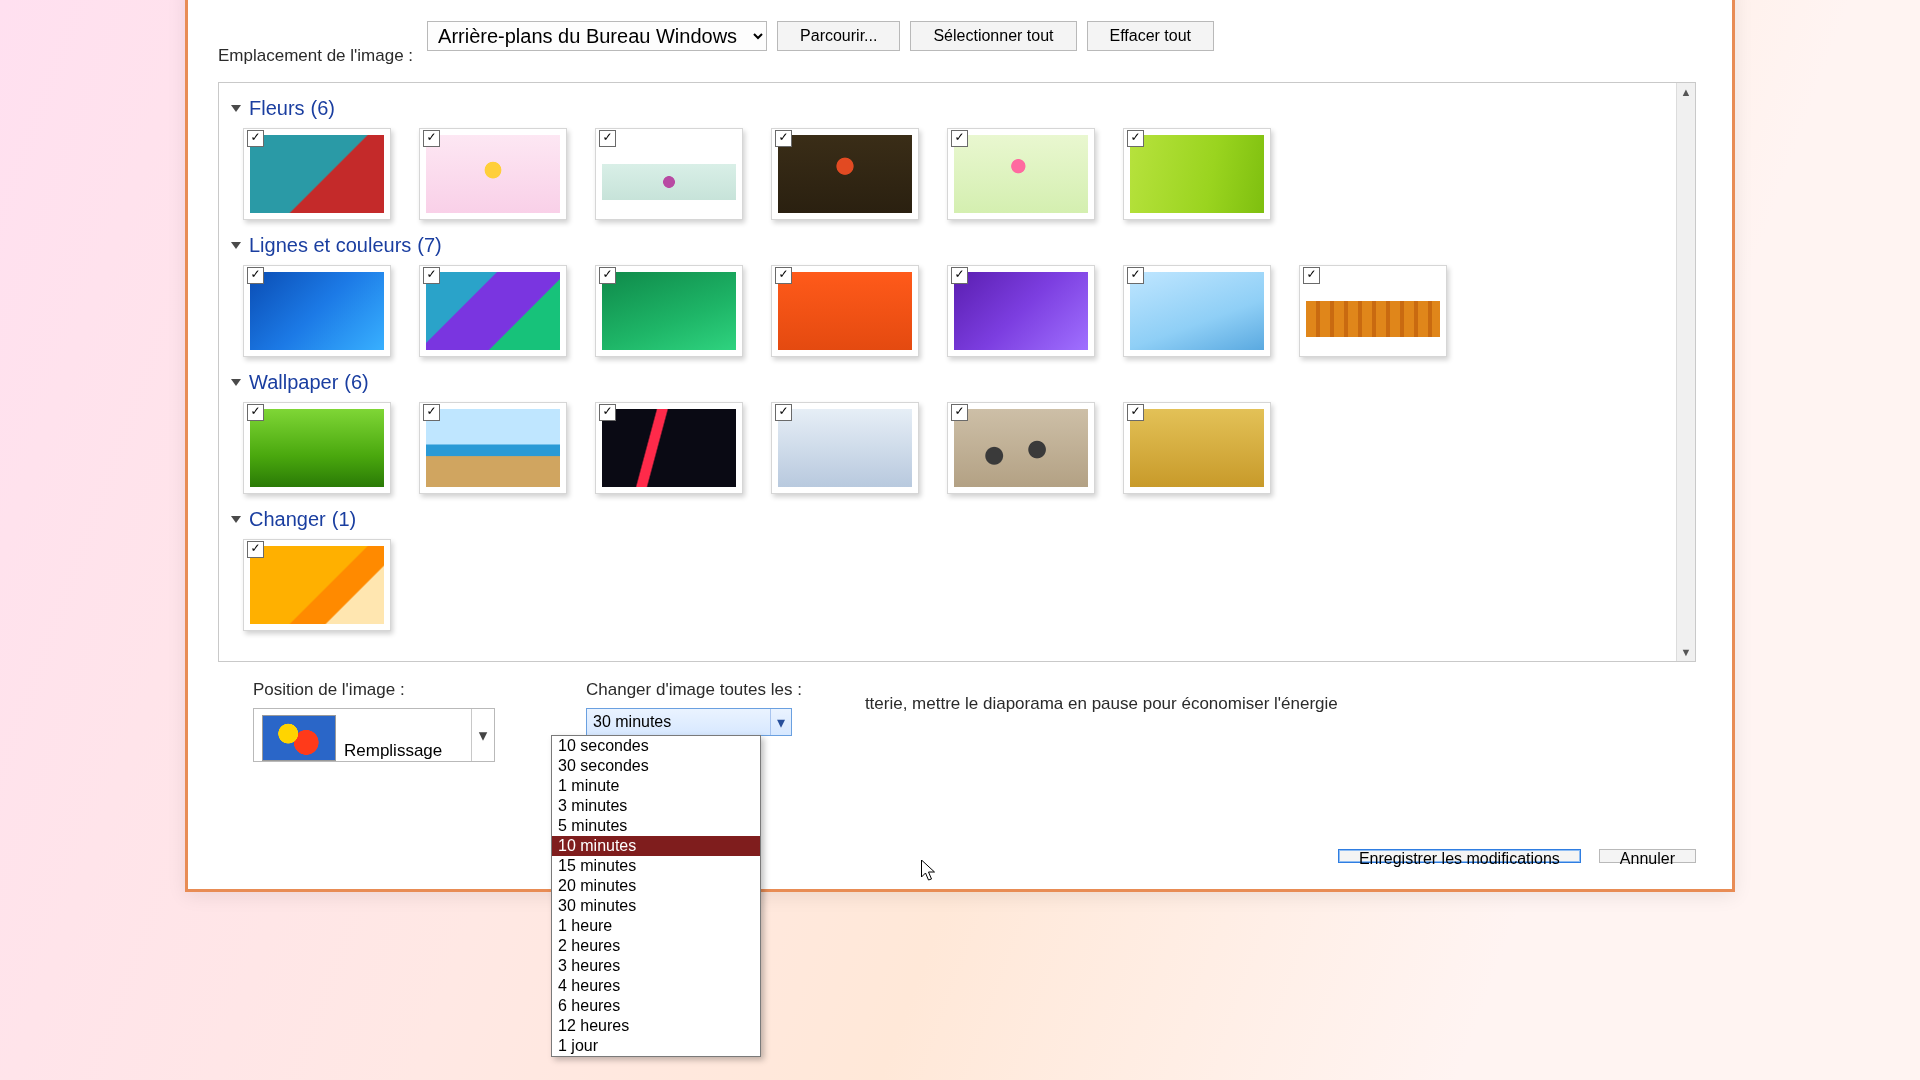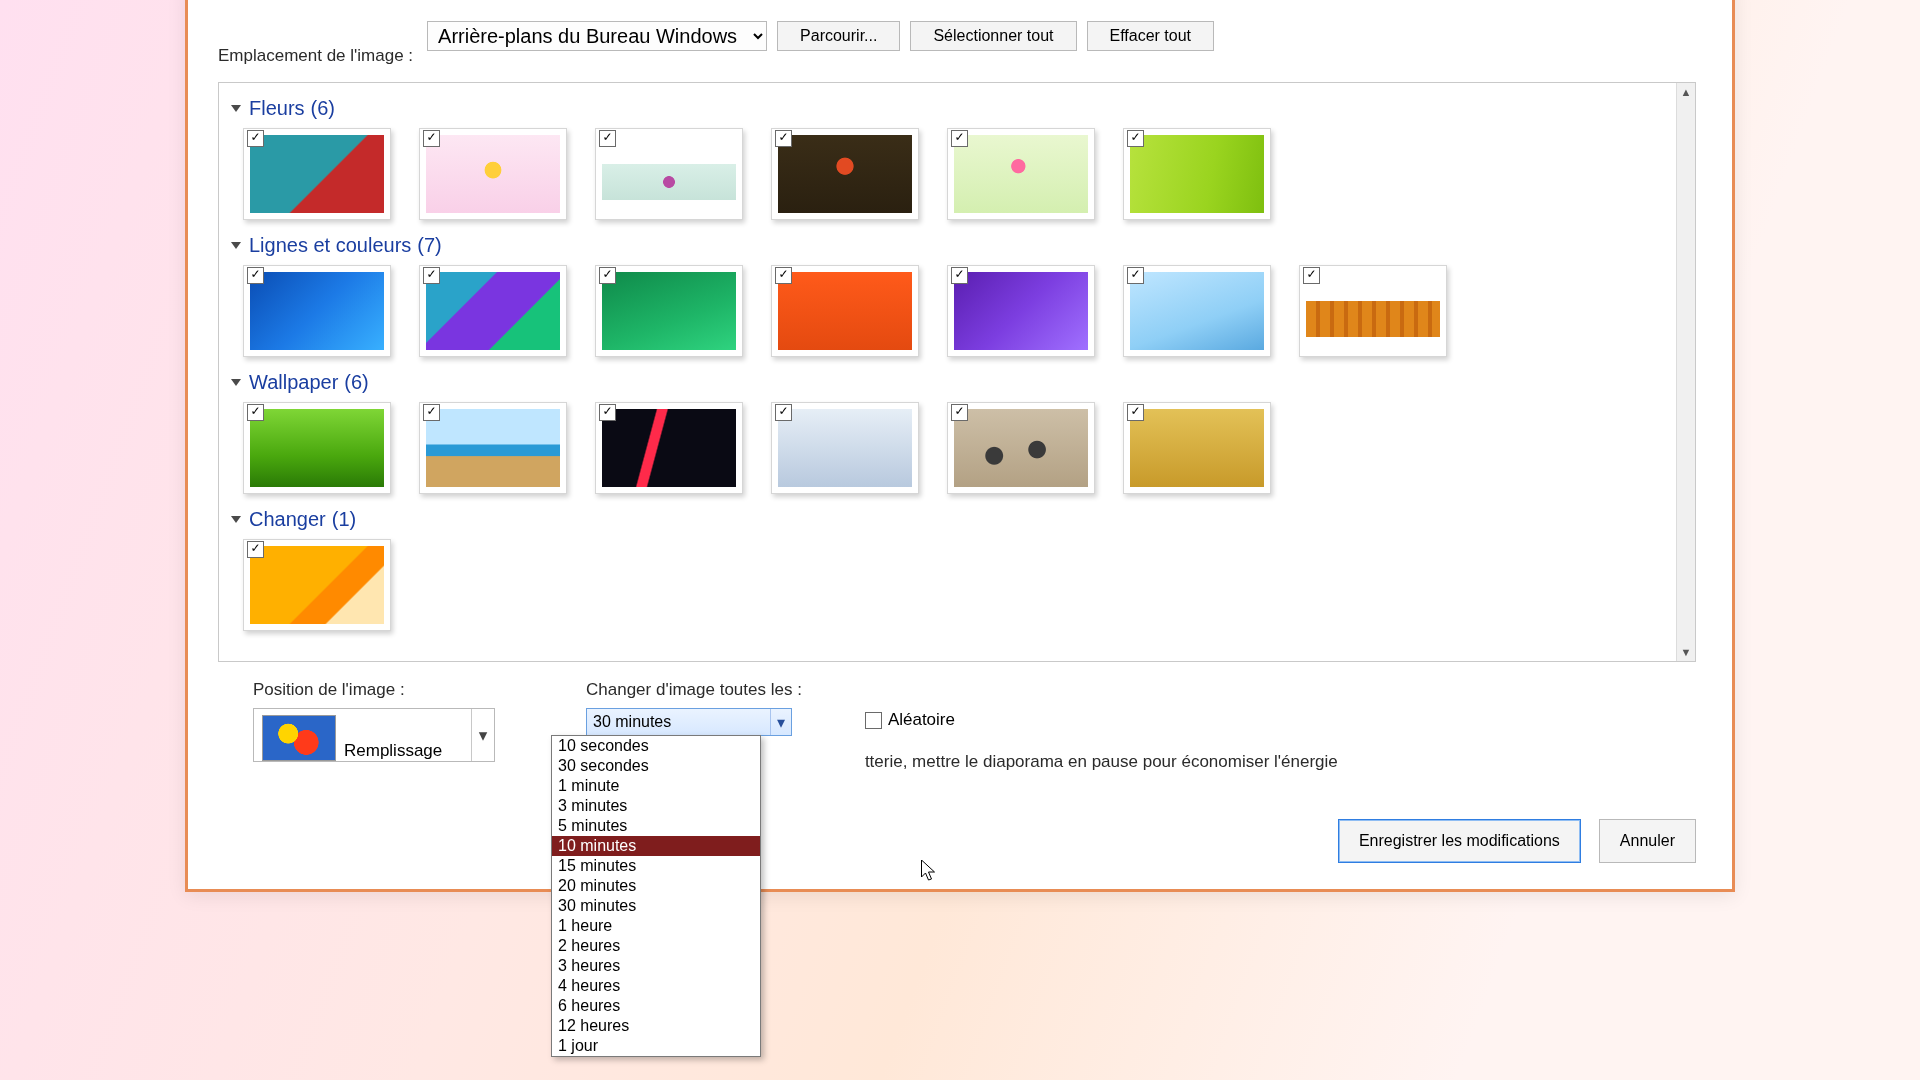--- a/index.html
+++ b/index.html
@@ -229,21 +229,21 @@
     color: #2b2b2b;
   }
   .footer-btns {
     position: absolute;
     right: 36px;
     bottom: 26px;
     display: flex;
     gap: 18px;
   }
   .footer-btns .btn {
-    height: 44px;
+    height: 14px;
     padding: 0 20px;
   }
   .footer-btns .btn.primary {
     border: 1px solid #2f7de1;
     box-shadow: inset 0 0 0 1px #8fbdf3;
   }
   .cursor {
     position: absolute;
     width: 17px; height: 24px;
     z-index: 60;
@@ -413,24 +413,20 @@
           <div class="opt">2 heures</div>
           <div class="opt">3 heures</div>
           <div class="opt">4 heures</div>
           <div class="opt">6 heures</div>
           <div class="opt">12 heures</div>
           <div class="opt">1 jour</div>
         </div>
     </div>
 
     <div class="col" style="margin-left:-28px;">
-      <div class="shuffle-row">
-        <div class="cb"></div>
-        <span>Aléatoire</span>
-      </div>
       <div class="battery-note">tterie, mettre le diaporama en pause pour économiser l'énergie</div>
     </div>
   </div>
 
   <div class="footer-btns">
     <button class="btn primary">Enregistrer les modifications</button>
     <button class="btn">Annuler</button>
   </div>
 
   <div class="cursor" style="left:733px; top:878px;">

